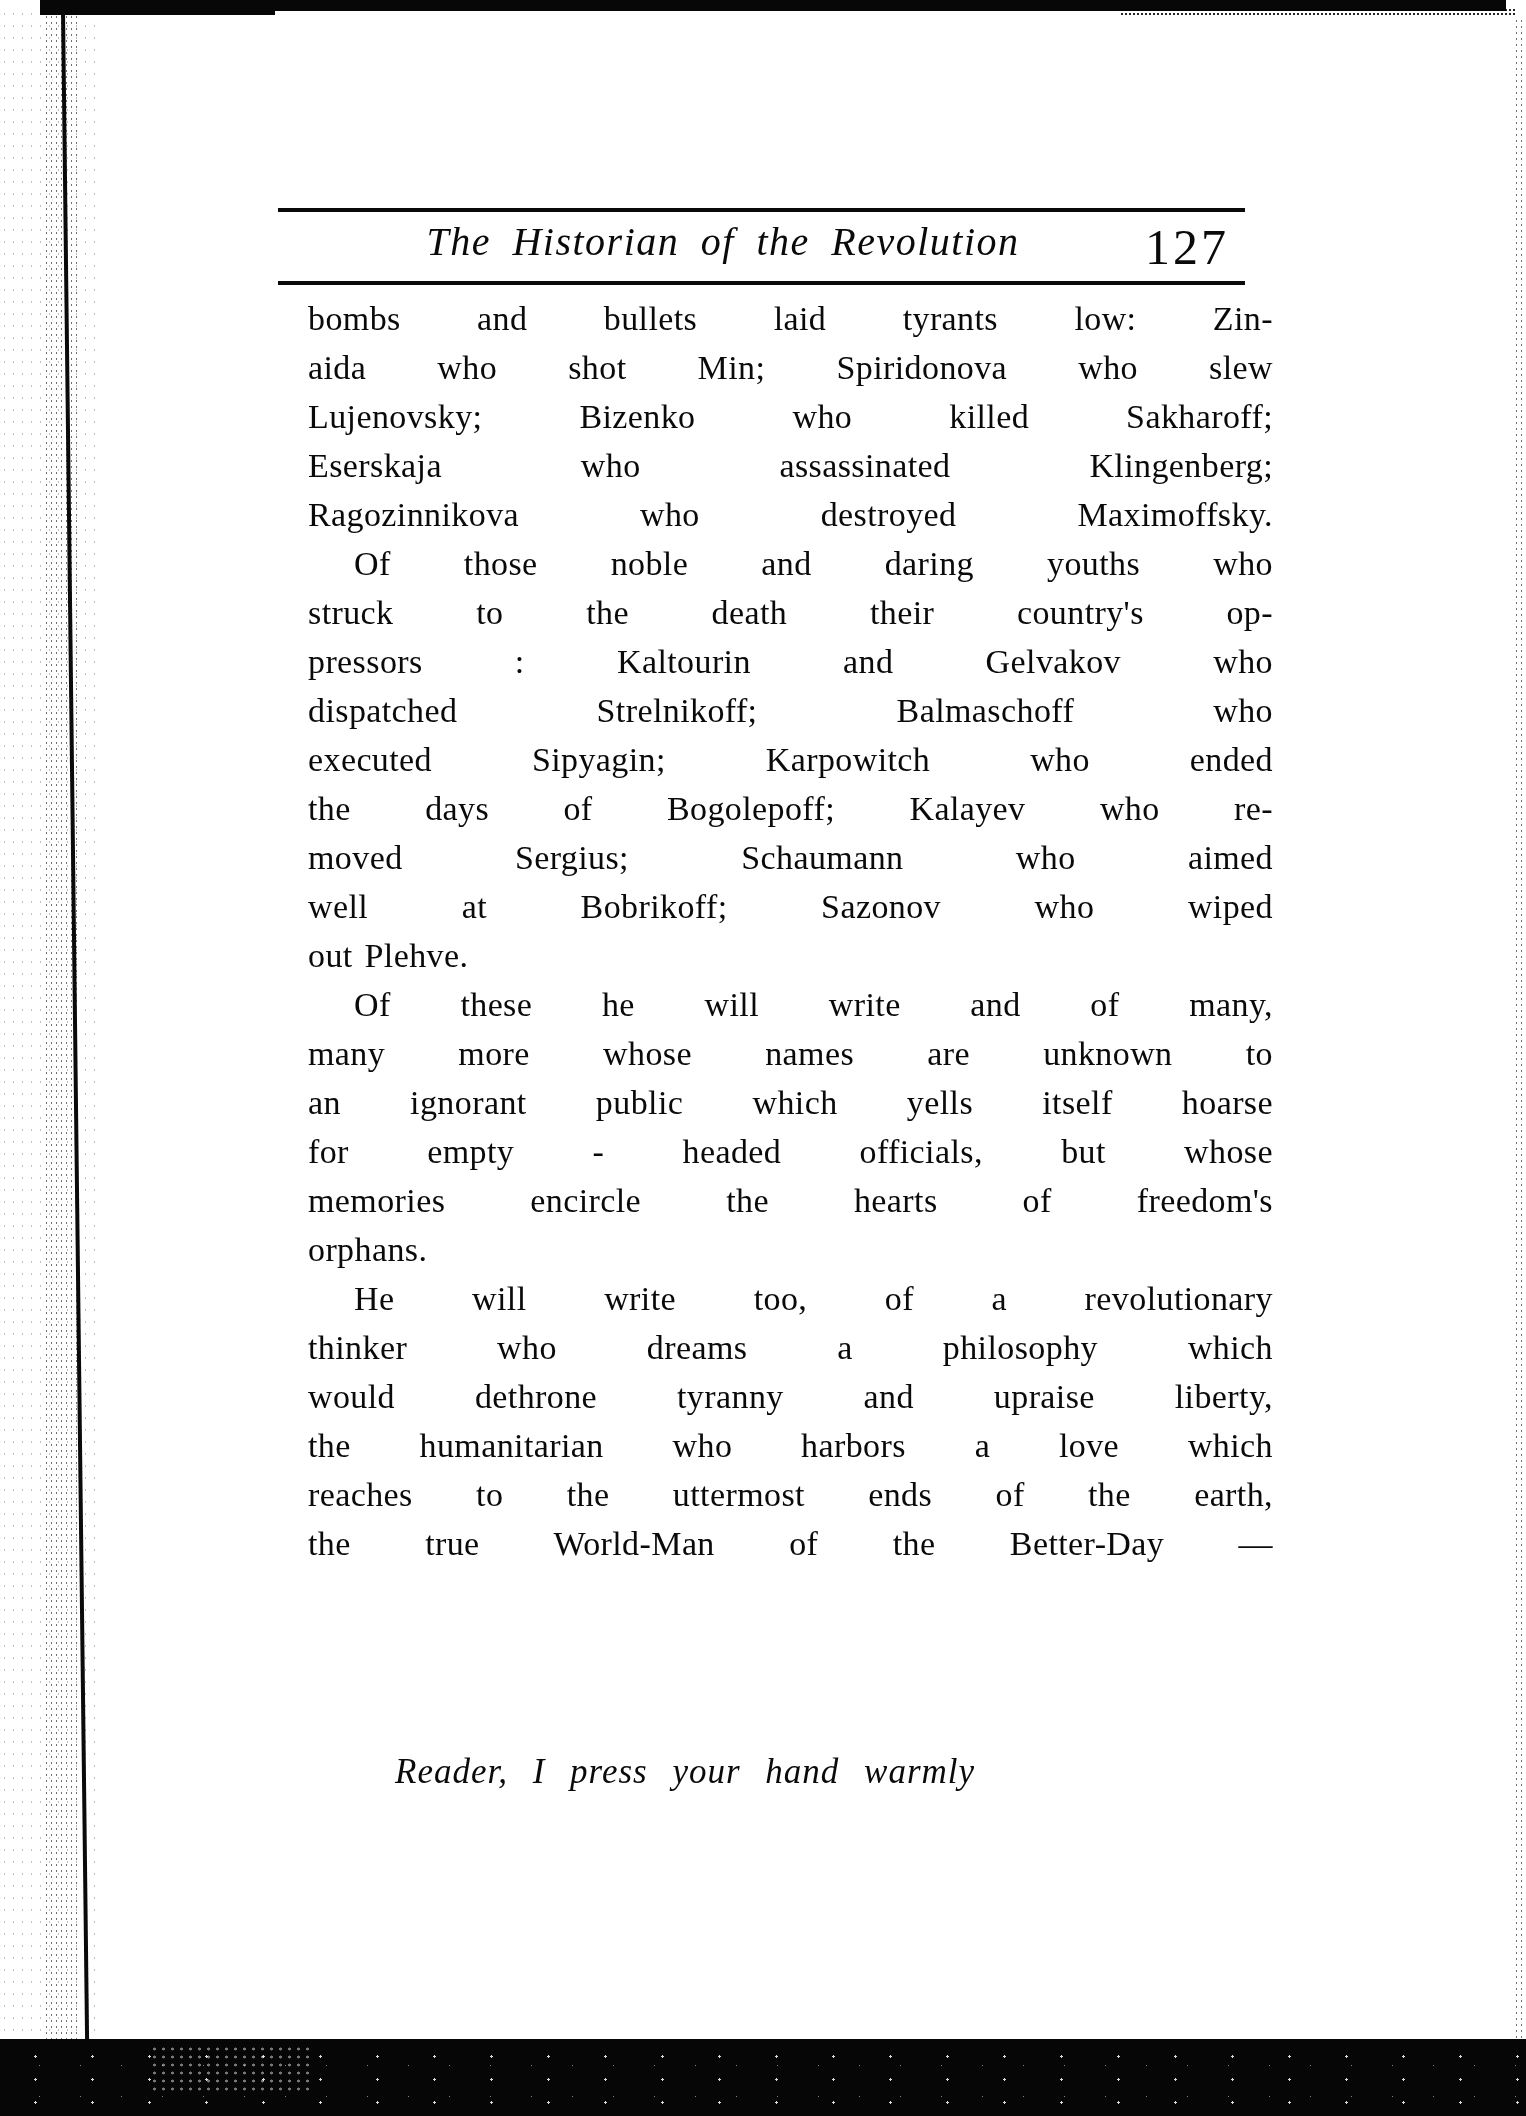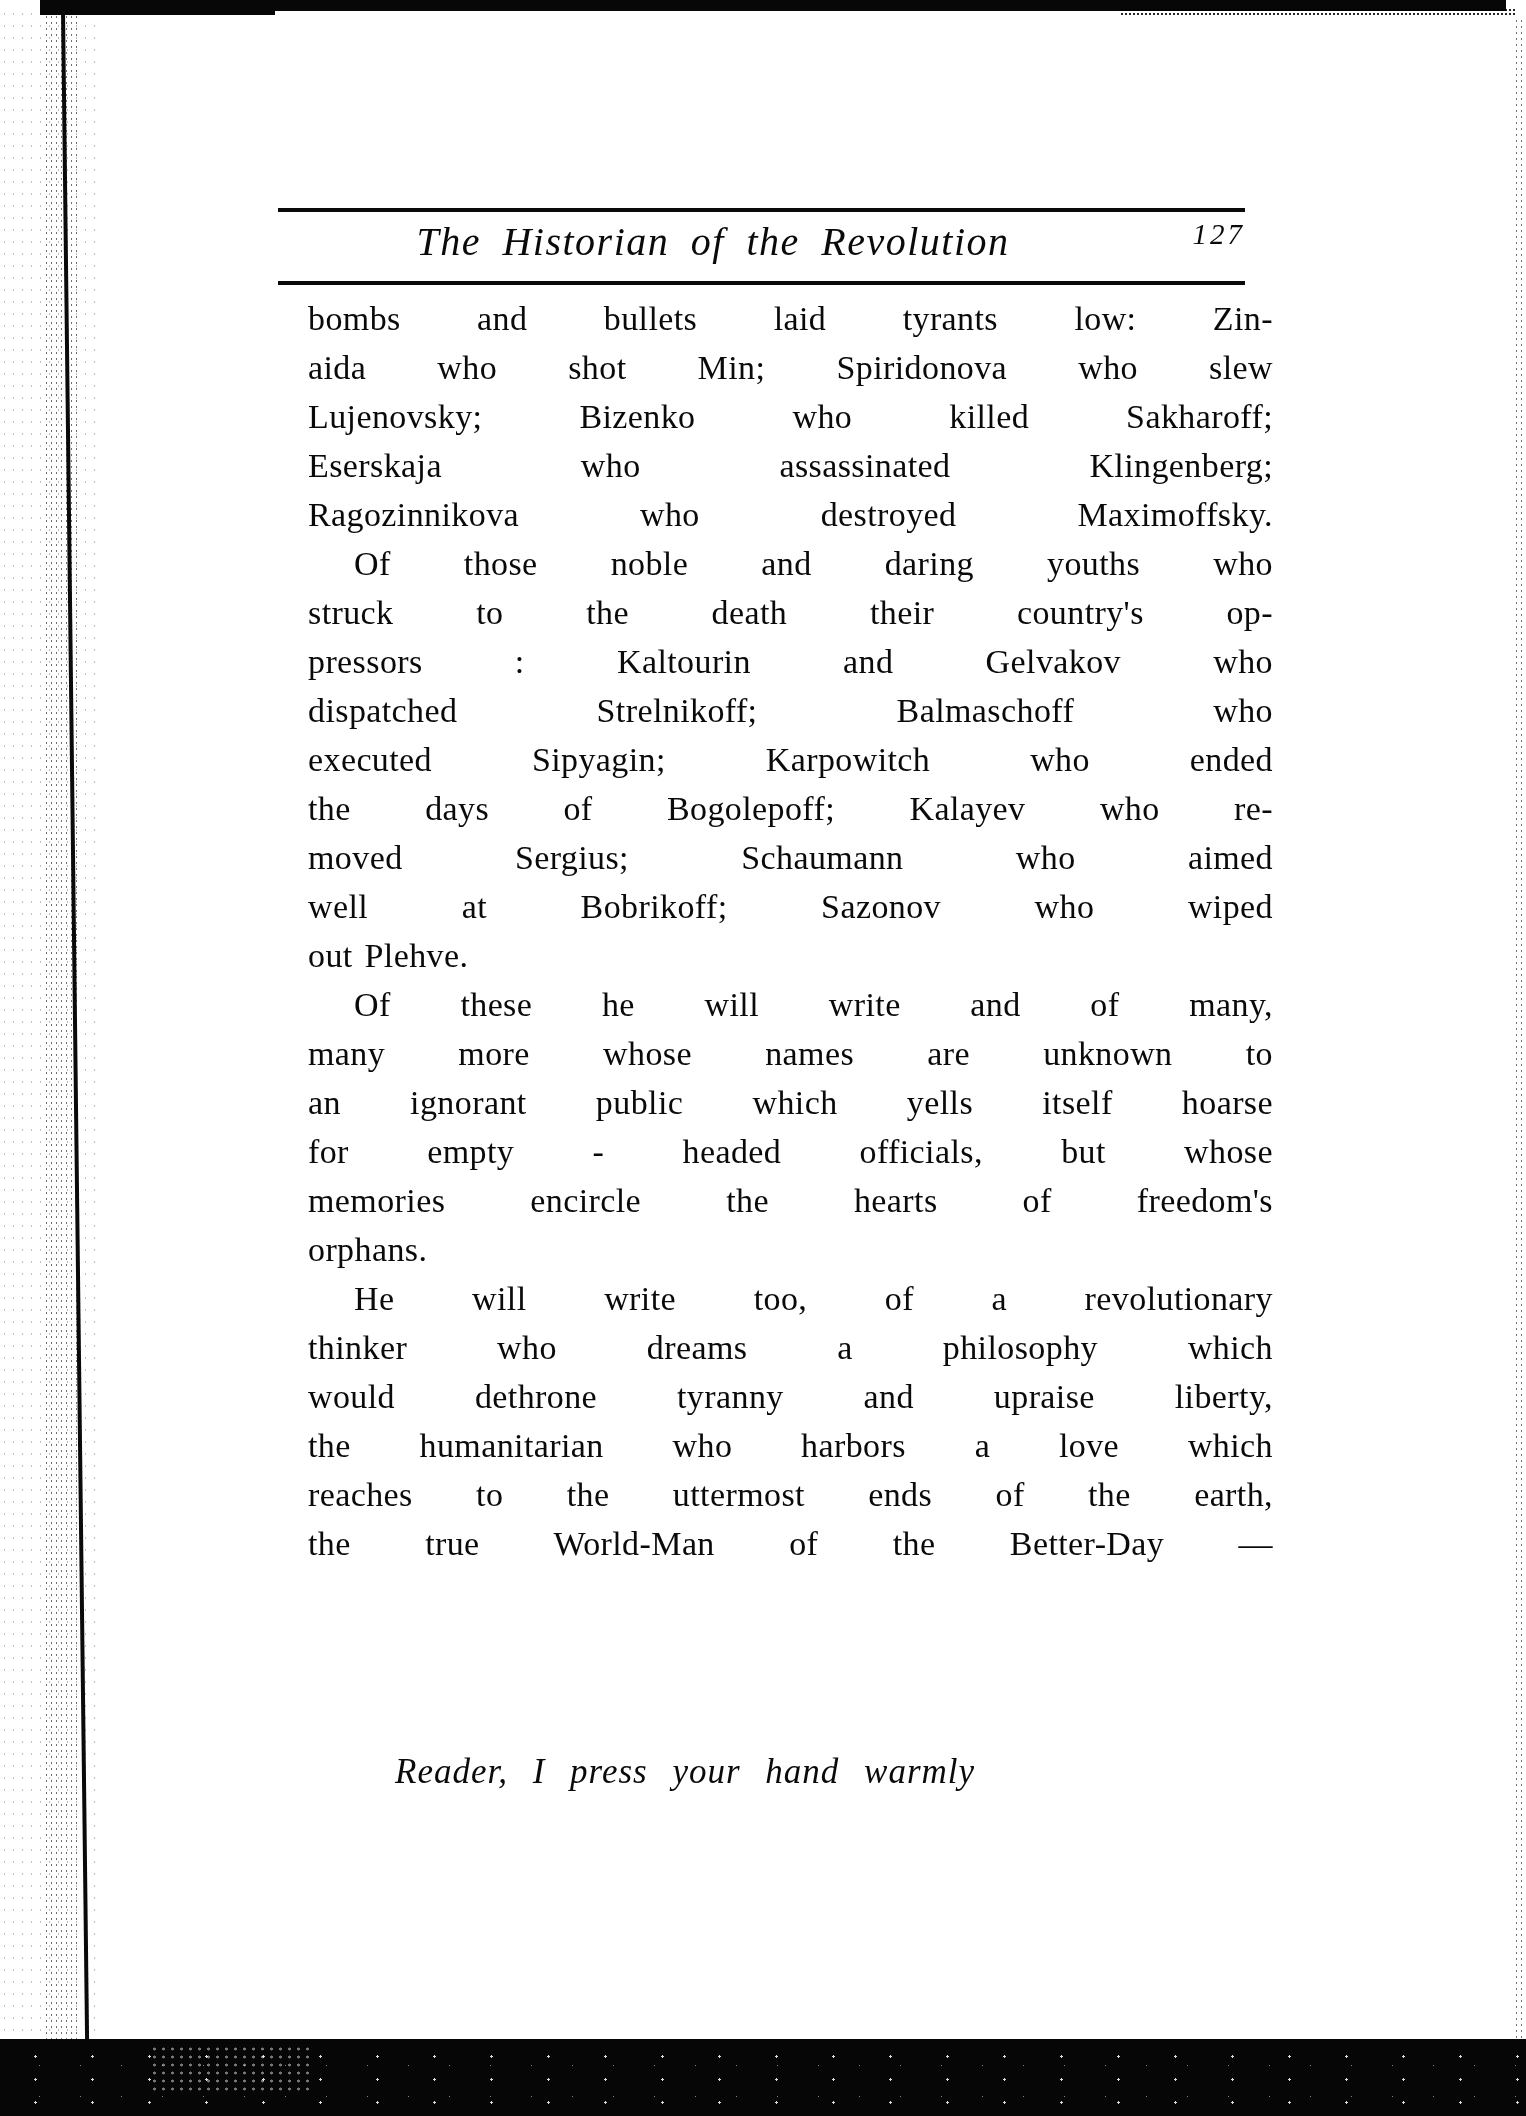--- a/index.html
+++ b/index.html
@@ -66,27 +66,27 @@
   
   .rule {
     position: absolute; left: 278px; width: 967px; height: 4px; background: #0a0a0a;
   }
   .rule-top { top: 208px; }
   .rule-bottom { top: 281px; }
   .header-row {
     position: absolute; left: 278px; top: 216px; width: 967px; height: 60px;
   }
   .header-title {
-    position: absolute; left: 45px; width: 780px; text-align: center;
+    position: absolute; left: 55px; width: 780px; text-align: center;
     font-style: italic; font-size: 40px; letter-spacing: 1.5px; word-spacing: 10px;
     top: 2px;
   }
   .header-folio {
-    position: absolute; right: 0; top: 2px;
-    font-size: 29px; letter-spacing: 3px; font-style: italic;
+    position: absolute; right: 16px; top: 2px;
+    font-size: 50px; letter-spacing: 3px;
   }
 
   
   .body-block {
     position: absolute; left: 280px; top: 294px; width: 965px; margin-left: 28px;
   }
   .line {
     font-size: 34px; line-height: 49px; height: 49px;
     letter-spacing: 0.4px; word-spacing: 3px;
     white-space: nowrap;

